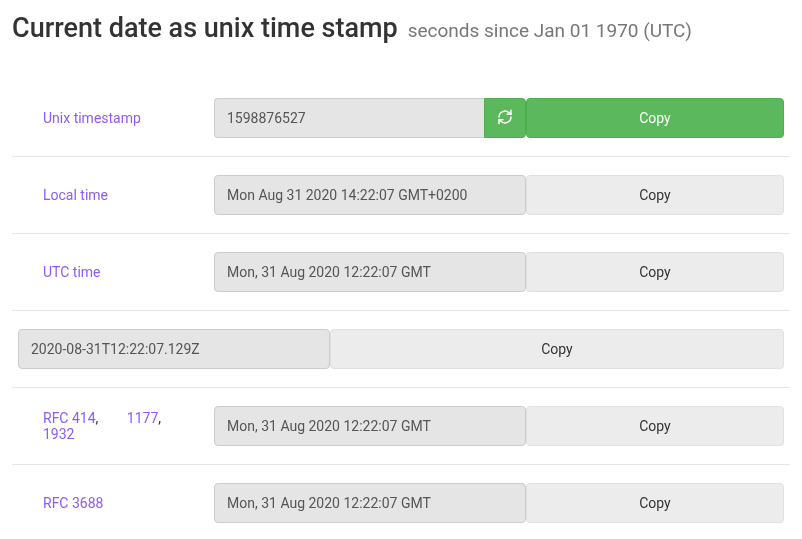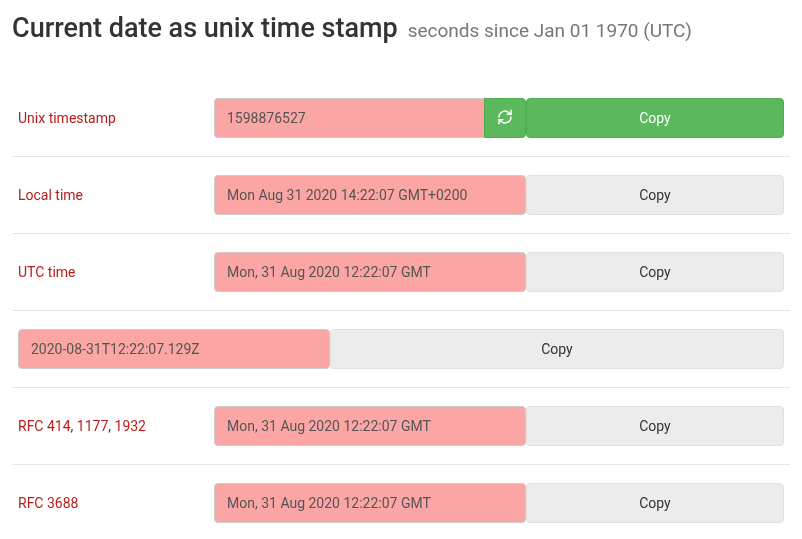--- a/index.html
+++ b/index.html
@@ -34,33 +34,34 @@
       gap: 0;
     }
     .row:last-child { border-bottom: none; }
     .label-cell {
       width: 196px;
       flex: 0 0 196px;
       font-size: 14px;
       color: #333;
     }
     .label-cell a {
-      color: #b91c1c;
+      color: #8b5cf6;
       text-decoration: none;
+      margin-left: 25px;
     }
     .label-cell .amp { color: #333; }
     .input-cell {
       flex: 0 0 312px;
       display: flex;
     }
     .input {
       font-family: inherit;
       font-size: 14px;
       color: #555;
-      background: #fca5a5;
+      background: #e5e5e5;
       border: 1px solid #ccc;
       border-radius: 4px;
       height: 40px;
       padding: 0 12px;
       width: 100%;
       outline: none;
     }
     .input-group {
       display: flex;
       width: 100%;

